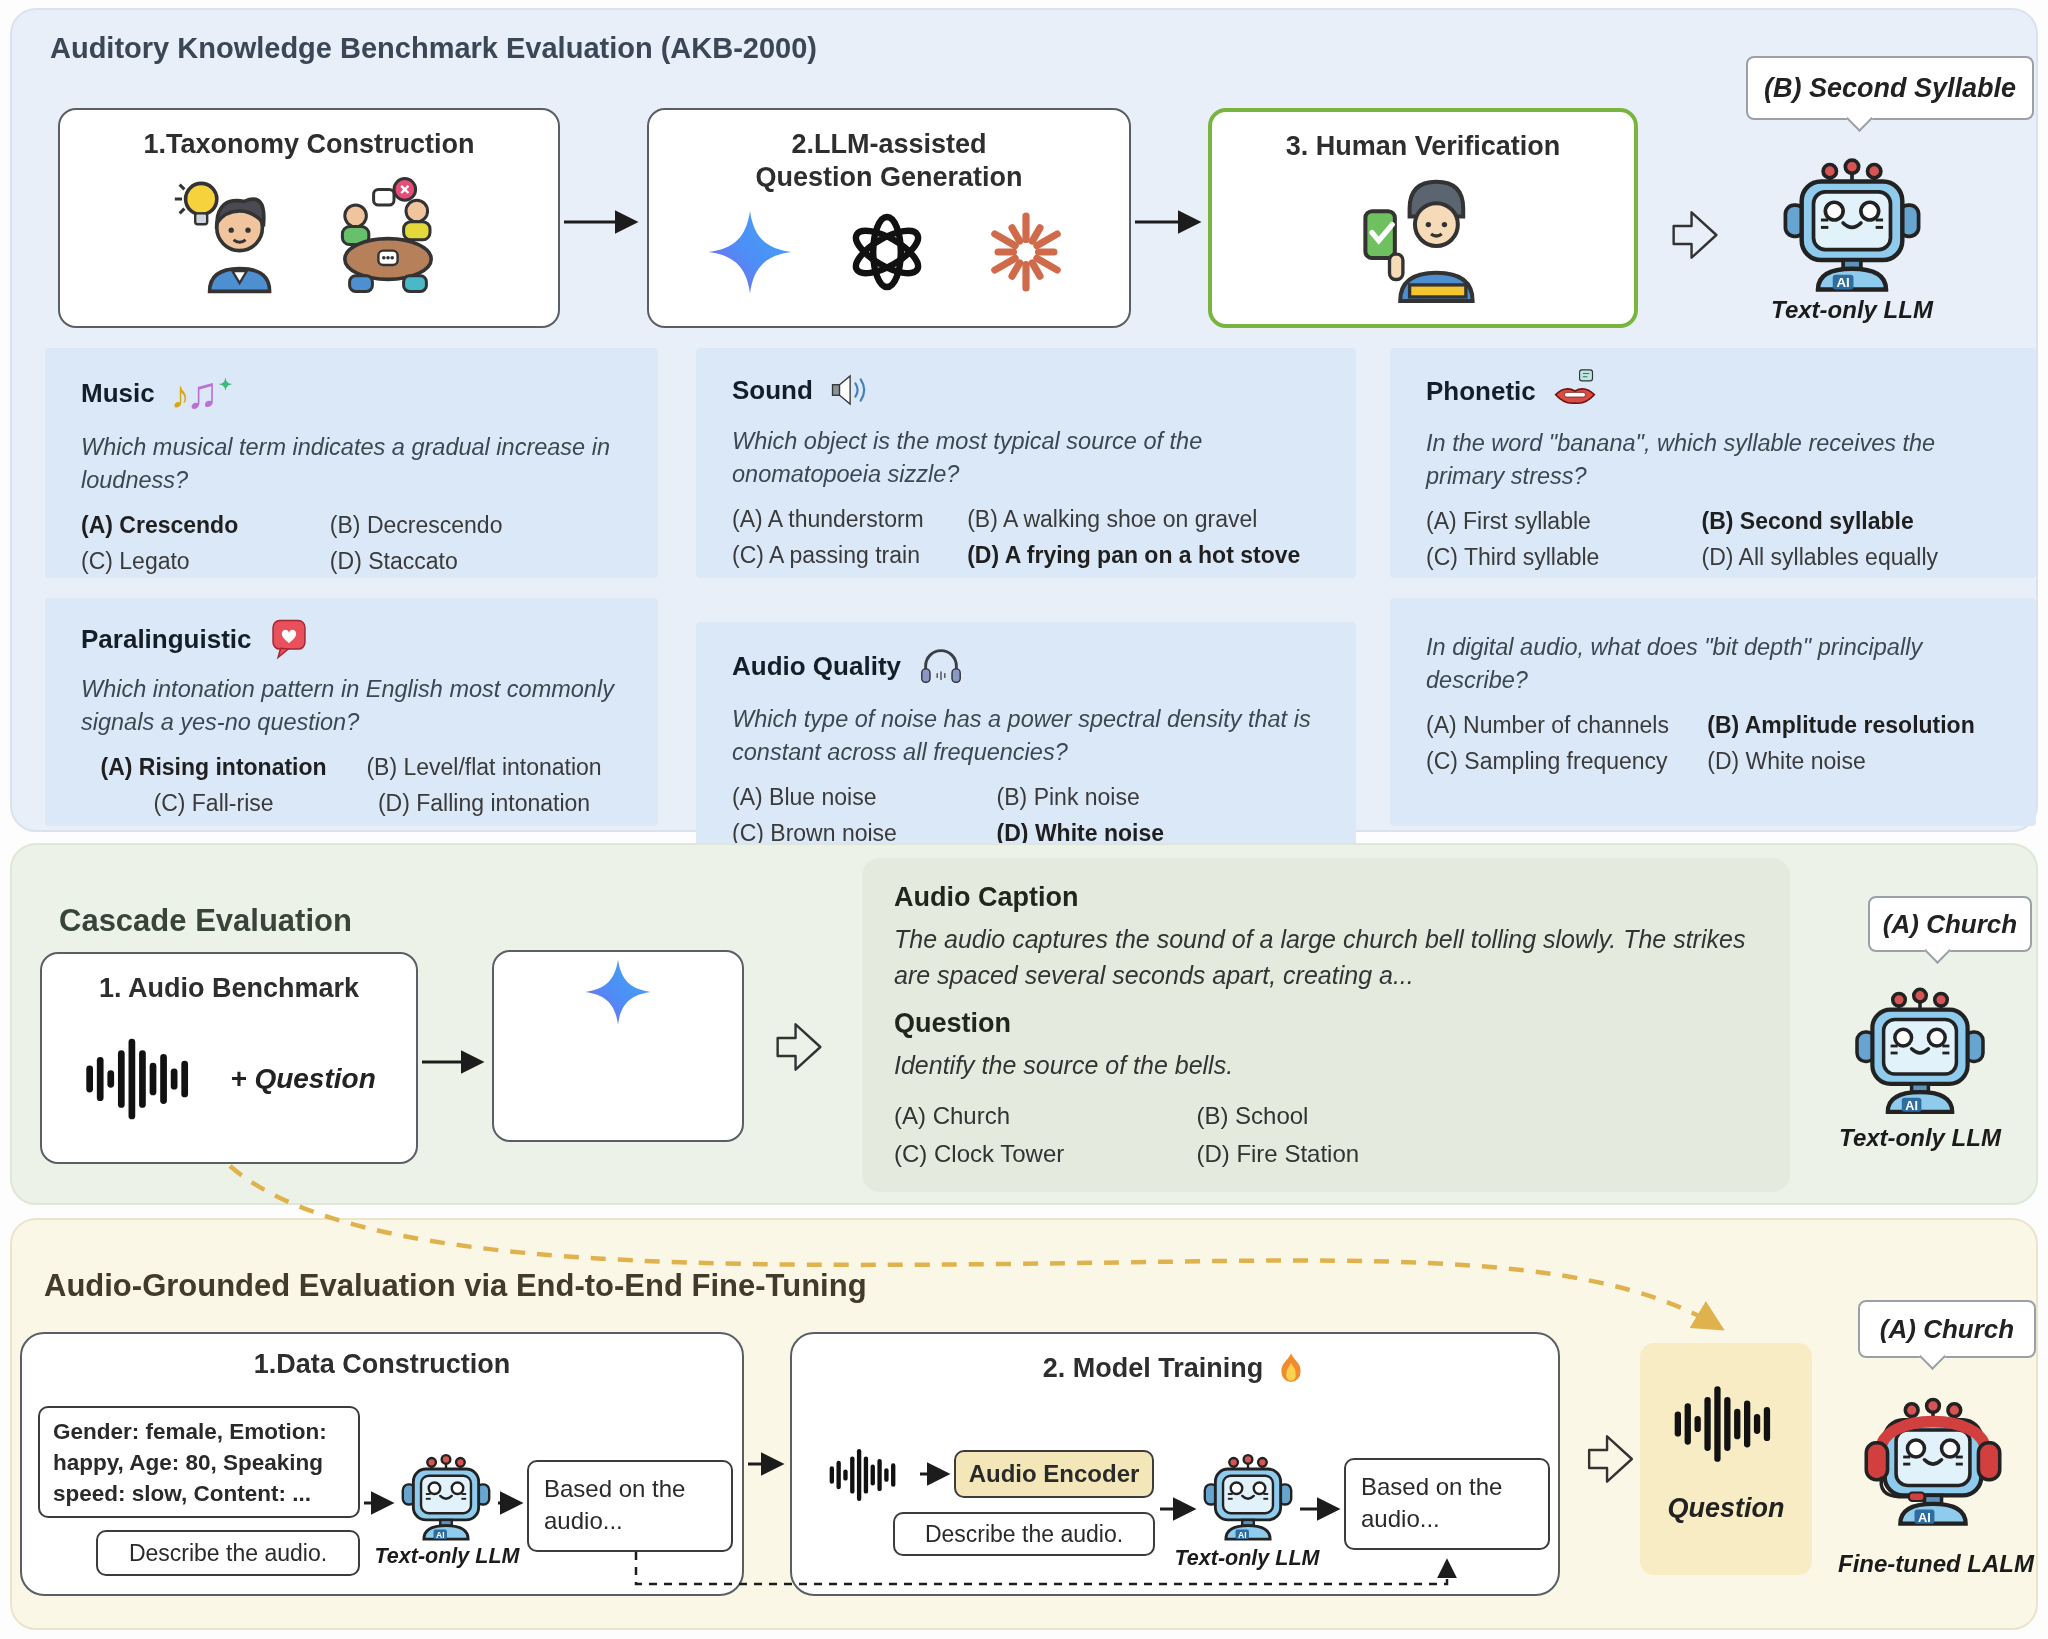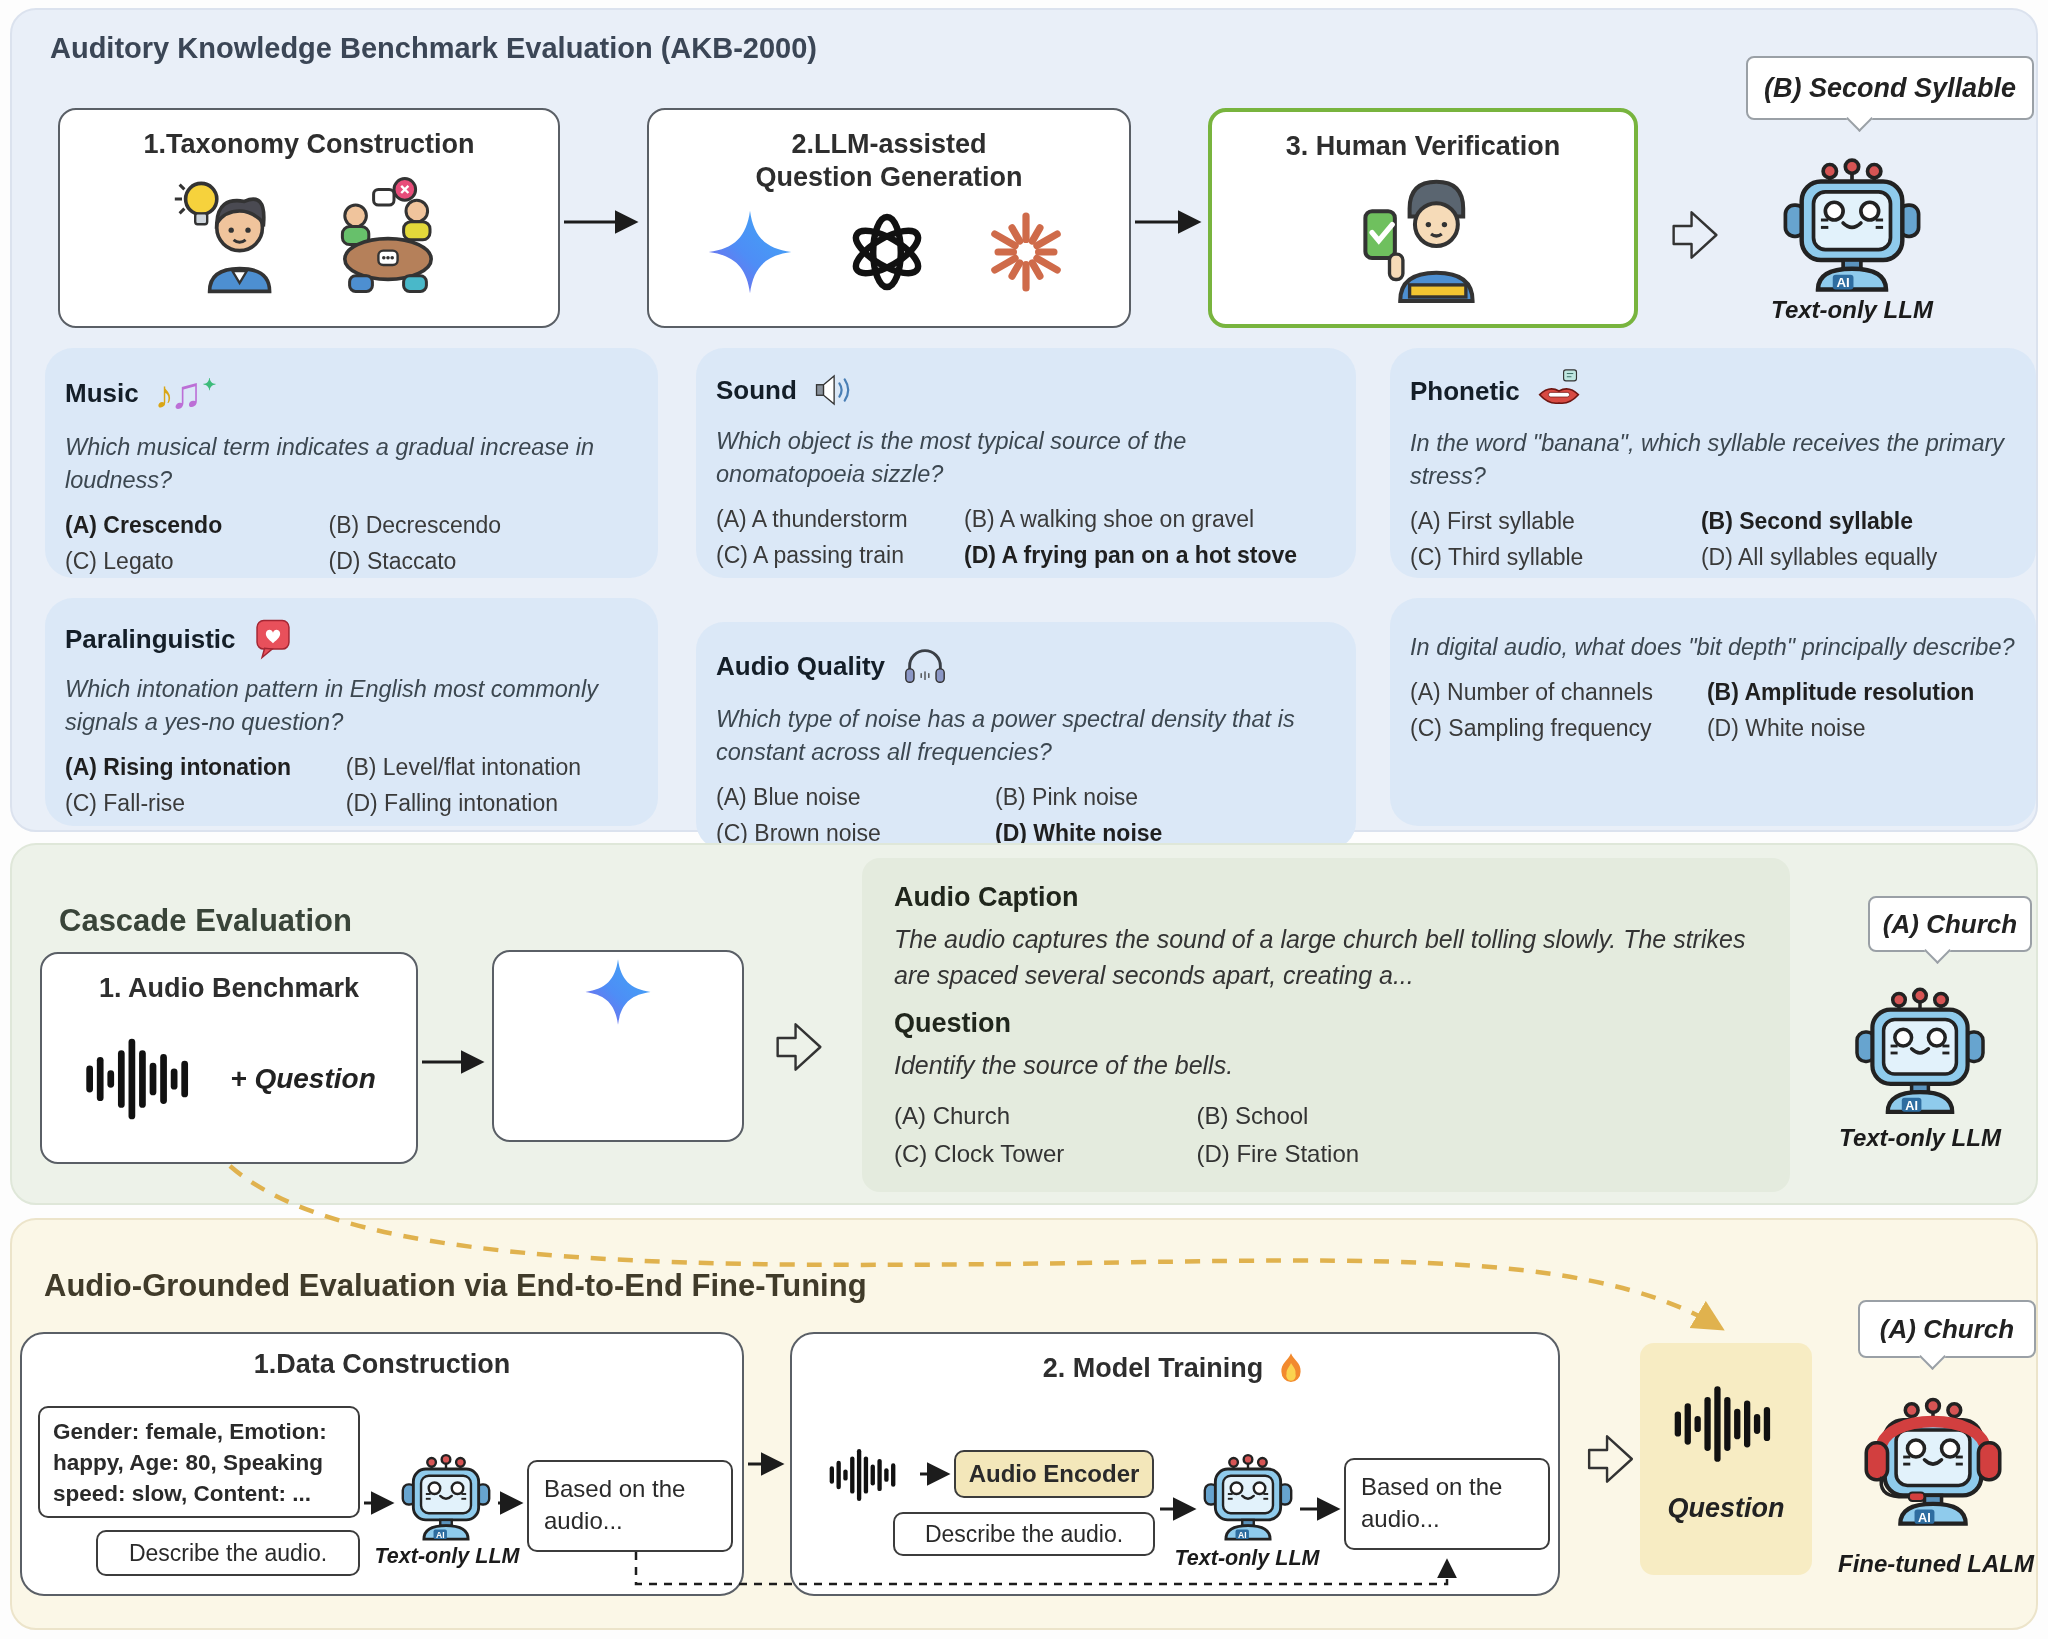--- a/index.html
+++ b/index.html
@@ -9,21 +9,21 @@
   .sec-top{left:10px;top:8px;width:2028px;height:824px;background:#e9eff8;border:2px solid #dbe2ee;}
   .sec-cascade{left:10px;top:843px;width:2028px;height:362px;background:#edf2e9;border:2px solid #dfe7d9;}
   .sec-finetune{left:10px;top:1218px;width:2028px;height:412px;background:#fbf7e7;border:2px solid #ece4ca;}
   .sec-title{position:absolute;font-weight:bold;color:#3b4656;}
   .abs{position:absolute;box-sizing:border-box;}
   .pbox{position:absolute;background:#fff;border:2.5px solid #5a5f66;border-radius:18px;
         box-sizing:border-box;text-align:center;}
   .pbox.green{border:4px solid #78b43e;}
   .pbox-title{font-weight:bold;color:#2e2e2e;font-size:27px;line-height:1.22;margin-top:18px;}
   .icon-row{display:flex;justify-content:center;align-items:center;gap:38px;margin-top:14px;}
-  .card{position:absolute;background:#dbe8f7;border-radius:28px;padding:20px 20px;box-sizing:border-box;}
+  .card{position:absolute;background:#dbe8f7;border-radius:4px;padding:20px 36px;box-sizing:border-box;}
   .card-title{font-size:26px;font-weight:bold;color:#141e28;display:flex;align-items:center;gap:16px;}
   .card-q{font-style:italic;font-size:23.5px;color:#3c4750;margin-top:13px;line-height:1.4;}
   .card-opts{display:grid;margin-top:15px;row-gap:9px;font-size:23px;color:#3a3a3a;}
   .panel{position:absolute;background:#e4ebde;border-radius:18px;box-sizing:border-box;padding:24px 32px;}
   .panel h3{margin:0;font-size:27px;font-weight:bold;color:#20261c;}
   .panel p{margin:9px 0 0 0;font-style:italic;font-size:25px;color:#333;line-height:1.42;}
   .panel .opts{display:grid;grid-template-columns:35% 65%;row-gap:10px;margin-top:18px;
                font-size:24px;color:#333;}
   .wbox{position:absolute;background:#fff;border:2.5px solid #3c3c3c;border-radius:10px;
         box-sizing:border-box;color:#2a2a2a;}
@@ -333,21 +333,21 @@
 </div>
 
 <div class="card" style="left:45px;top:598px;width:613px;height:228px;">
   <div class="card-title">
         <span>Paralinguistic</span>
     <svg width="42" height="42">
           <use href="#sym-heartbubble"></use>
         </svg>
       </div>
   <div class="card-q">Which intonation pattern in English most commonly signals a yes-no question?</div>
-  <div class="card-opts" style="grid-template-columns:49% 51%;">
+  <div class="card-opts" style="grid-template-columns:49% 51%;text-align:center;">
     <span style="font-weight: 700; color: rgb(31, 31, 31);">(A) Rising intonation</span>
     <span>(B) Level/flat intonation</span>
     <span>(C) Fall-rise</span>
     <span>(D) Falling intonation</span>
   </div>
 </div>
 
 <div class="card" style="left:696px;top:622px;width:660px;height:228px;">
   <div class="card-title">
         <span>Audio Quality</span>

